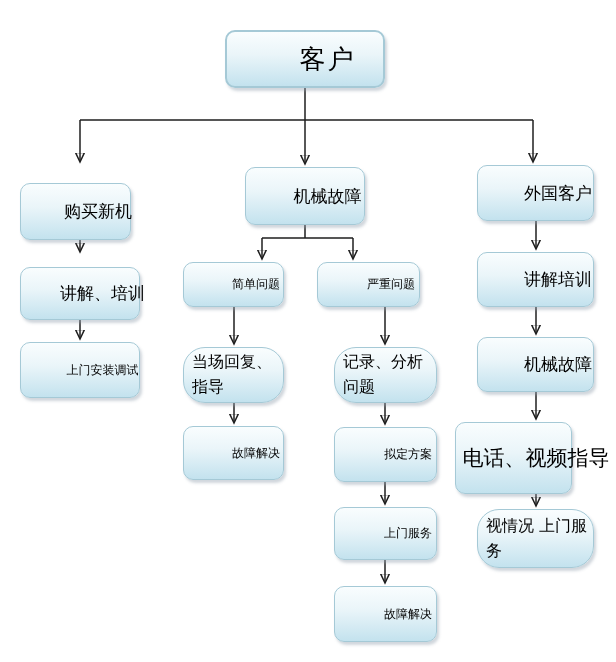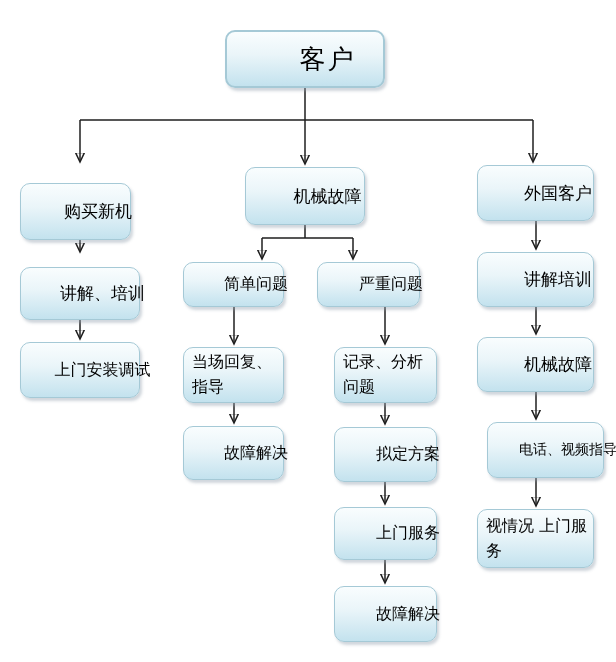--- a/index.html
+++ b/index.html
@@ -13,24 +13,24 @@
     border-radius:10px;
     background:linear-gradient(180deg,#f9fdfe 0%,#eaf5f9 42%,#c3e2ee 100%);
     box-shadow:2px 3px 3px rgba(150,165,178,0.45);
     display:flex;align-items:center;justify-content:center;
     color:#000;font-size:17px;
     box-sizing:border-box;
     padding-left:45px;
   }
   .node.nowrap{white-space:nowrap;}
   .node.root{font-size:26px;border-width:2px;letter-spacing:2px;}
-  .node.small{font-size:16px;}
+  .node.small{font-size:12px;}
   .node.multiline{
     justify-content:flex-start;text-align:left;
-    padding:2px 0 2px 8px;font-size:16px;line-height:1.55;
+    padding:2px 0 2px 8px;font-size:16px;line-height:1.55;border-radius:22px;
   }
   svg.connectors{position:absolute;left:0;top:0;pointer-events:none;}
   svg.connectors path, svg.connectors line{
     stroke:#1f1f1f;stroke-width:1.5;fill:none;
   }
 </style>
 </head>
 <body>
 
 <div id="canvas">
@@ -82,16 +82,16 @@
   <div class="node nowrap small" style="left:183px;top:426px;width:101px;height:54px;">故障解决</div>
 
   <div class="node nowrap small" style="left:317px;top:262px;width:103px;height:45px;">严重问题</div>
   <div class="node multiline" style="left:334px;top:347px;width:103px;height:56px;">记录、分析问题</div>
   <div class="node nowrap small" style="left:334px;top:427px;width:103px;height:55px;">拟定方案</div>
   <div class="node nowrap small" style="left:334px;top:507px;width:103px;height:53px;">上门服务</div>
   <div class="node nowrap small" style="left:334px;top:586px;width:103px;height:56px;">故障解决</div>
 
   <div class="node nowrap" style="left:477px;top:252px;width:117px;height:55px;">讲解培训</div>
   <div class="node nowrap" style="left:477px;top:337px;width:117px;height:55px;">机械故障</div>
-  <div class="node nowrap" style="left:487px;top:422px;width:117px;height:56px;font-size:14px;">电话、视频指导</div>
+  <div class="node nowrap" style="left:455px;top:422px;width:117px;height:72px;font-size:21px;">电话、视频指导</div>
   <div class="node multiline" style="left:477px;top:509px;width:117px;height:59px;">视情况 上门服务</div>
 
 </div>
 
 </body></html>

